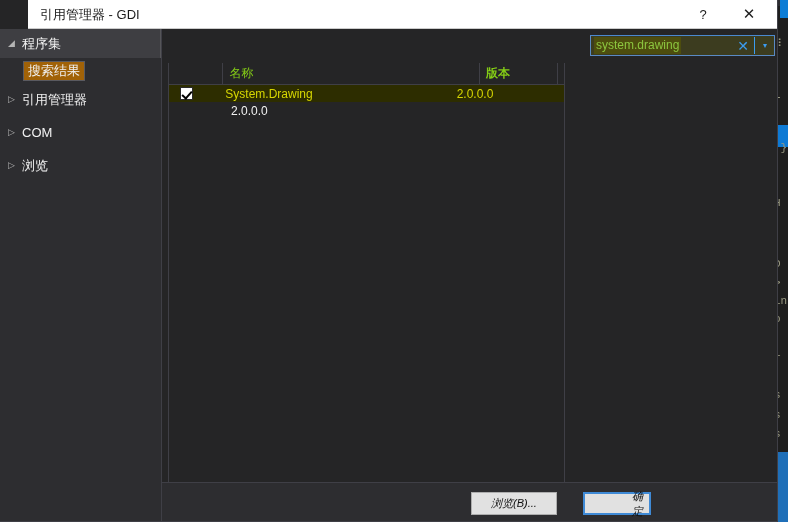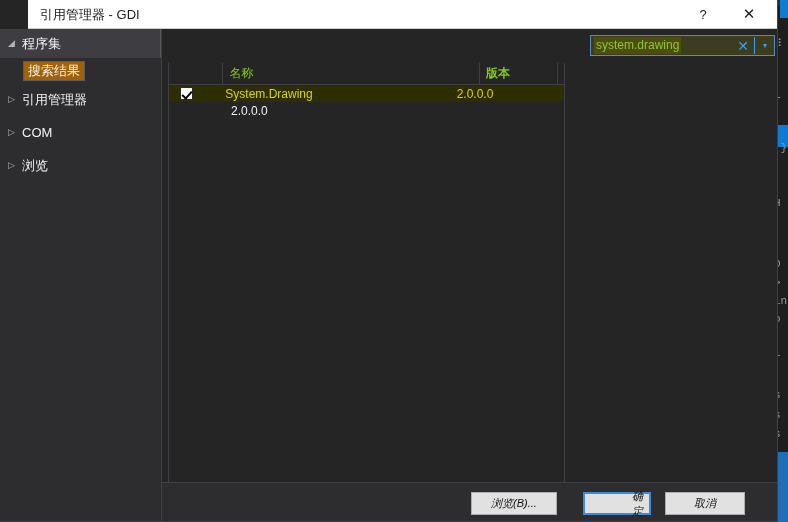--- a/index.html
+++ b/index.html
@@ -438,18 +438,17 @@
               <div class="cell c-pad"></div>
             </div>
           </div>
       </div>
 
       <div id="detail-pane"></div>
 
       <div id="footer">
         <div class="dlg-btn" id="btn-browse">浏览(B)...</div>
         <div class="dlg-btn default" id="btn-ok">确定</div>
-        <div class="dlg-btn" id="btn-cancel">取消</div>
       </div>
 
     </div>
   </div>
 </div>
 
 </body></html>

